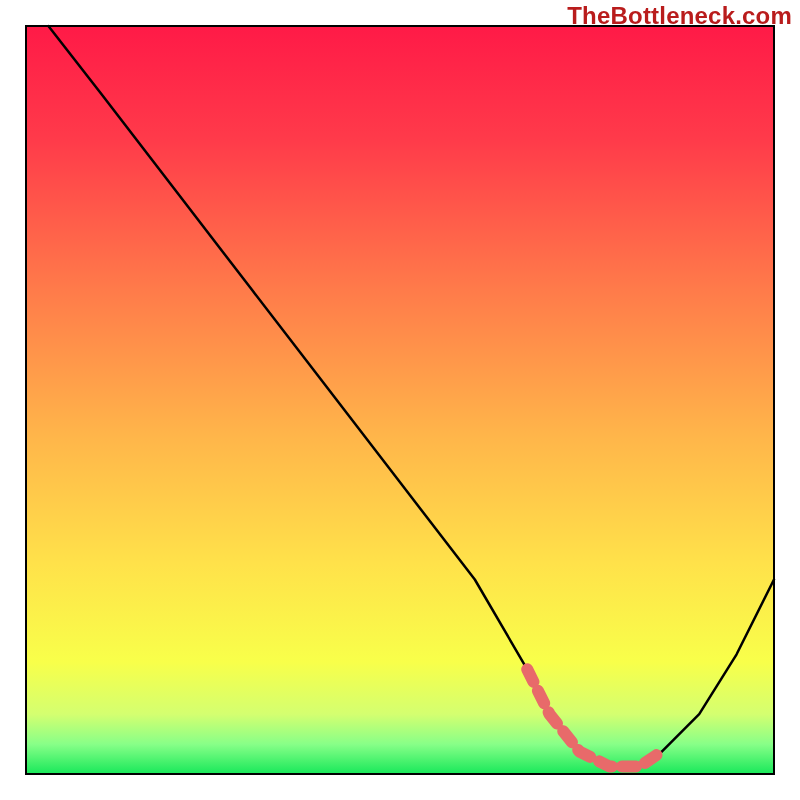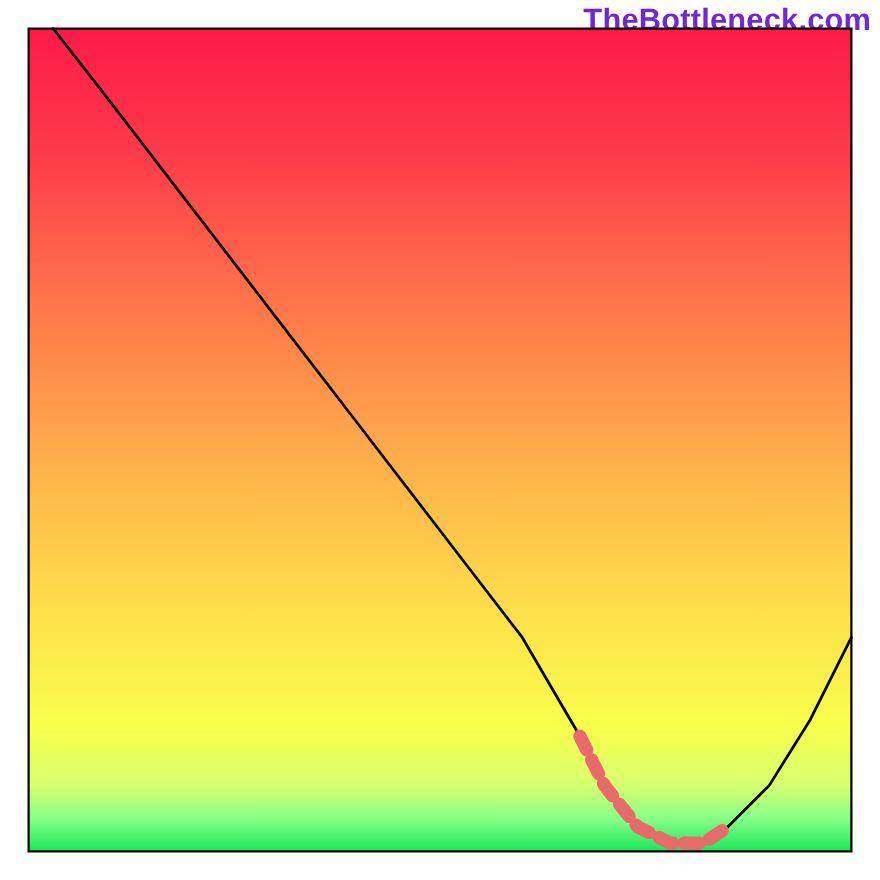--- a/index.html
+++ b/index.html
@@ -13,23 +13,23 @@
   }
   .canvas {
     position: relative;
     width: 800px;
     height: 800px;
   }
   .watermark {
     position: absolute;
     top: 2px;
     right: 8px;
-    font-size: 28px;
+    font-size: 24px;
     font-weight: 600;
-    color: #6d28d9;
+    color: #b91c1c;
     letter-spacing: 0.2px;
   }
   svg {
     position: absolute;
     top: 0;
     left: 0;
     width: 800px;
     height: 800px;
   }
   .pink-segment {

